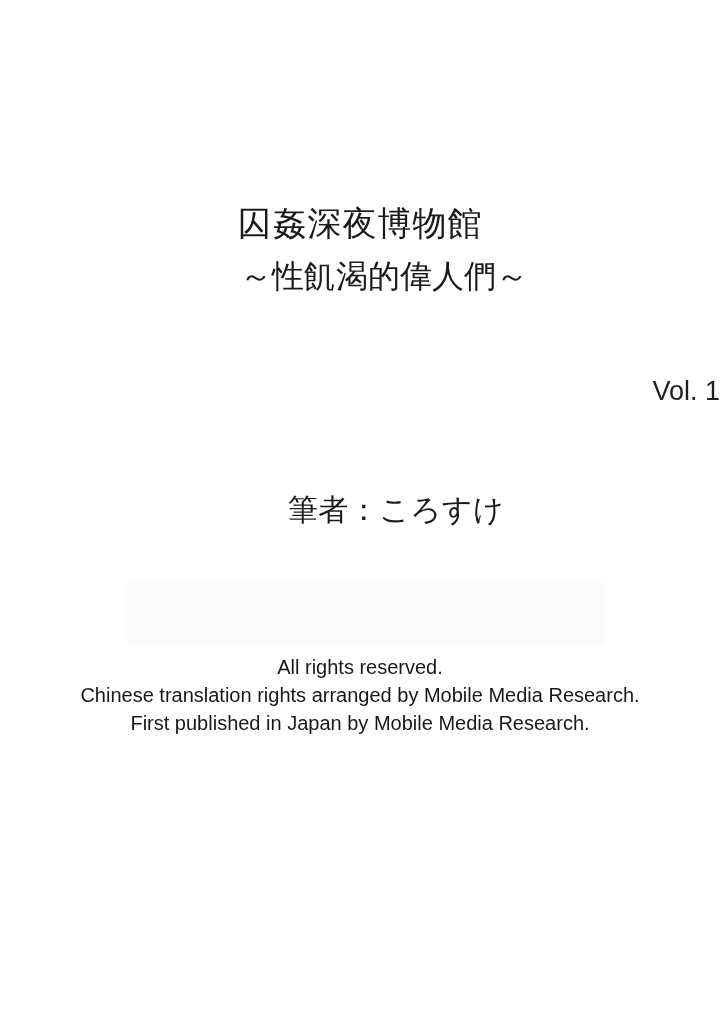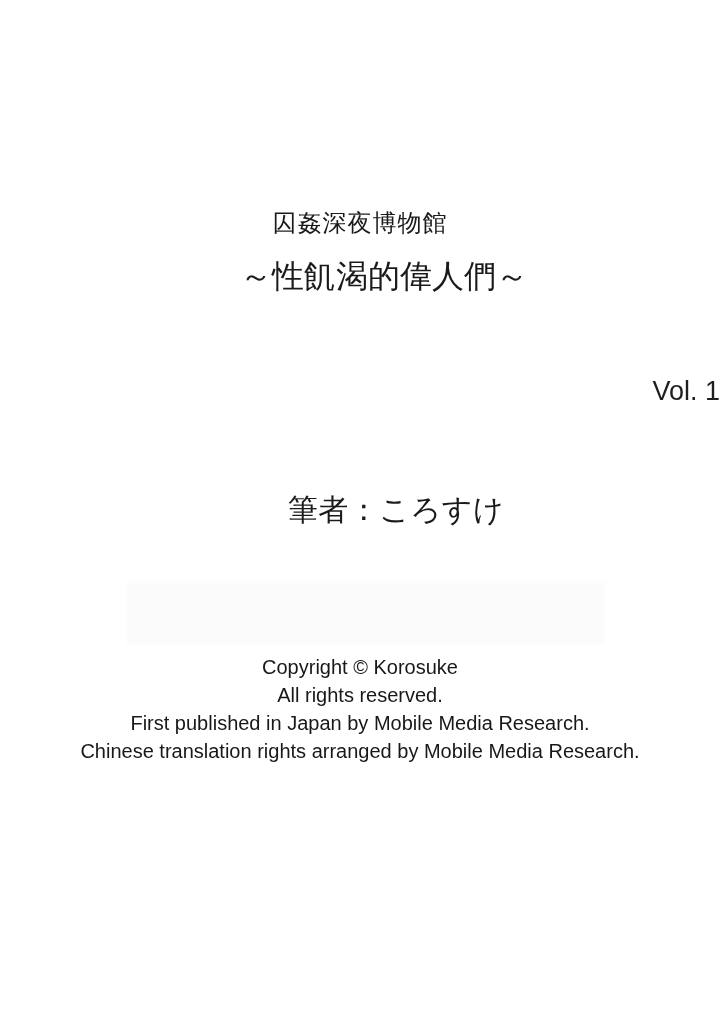--- a/index.html
+++ b/index.html
@@ -17,21 +17,21 @@
     color: #1a1a1a;
   }
   .title-block {
     position: absolute;
     top: 203px;
     left: 0;
     width: 720px;
     text-align: center;
   }
   .title-line1 {
-    font-size: 24px;
+    font-size: 34px;
     line-height: 40px;
     letter-spacing: 1px;
     font-weight: 500;
   }
   .title-line2 {
     margin-top: 14px;
     font-size: 32px;
     line-height: 38px;
     letter-spacing: 0px;
     font-weight: 500;
@@ -88,19 +88,18 @@
     <div class="title-line2">～性飢渴的偉人們～</div>
   </div>
 
   <div class="volume">Vol. 1</div>
 
   <div class="author">筆者：ころすけ</div>
 
   <div class="watermark-ghost"></div>
 
   <div class="copyright-block">
-    <div>Copyright © Korosuke</div>
     <div>All rights reserved.</div>
+    <div>Chinese translation rights arranged by Mobile Media Research.</div>
     <div>First published in Japan by Mobile Media Research.</div>
-    <div>Chinese translation rights arranged by Mobile Media Research.</div>
   </div>
 
 </div>
 
 </body></html>

